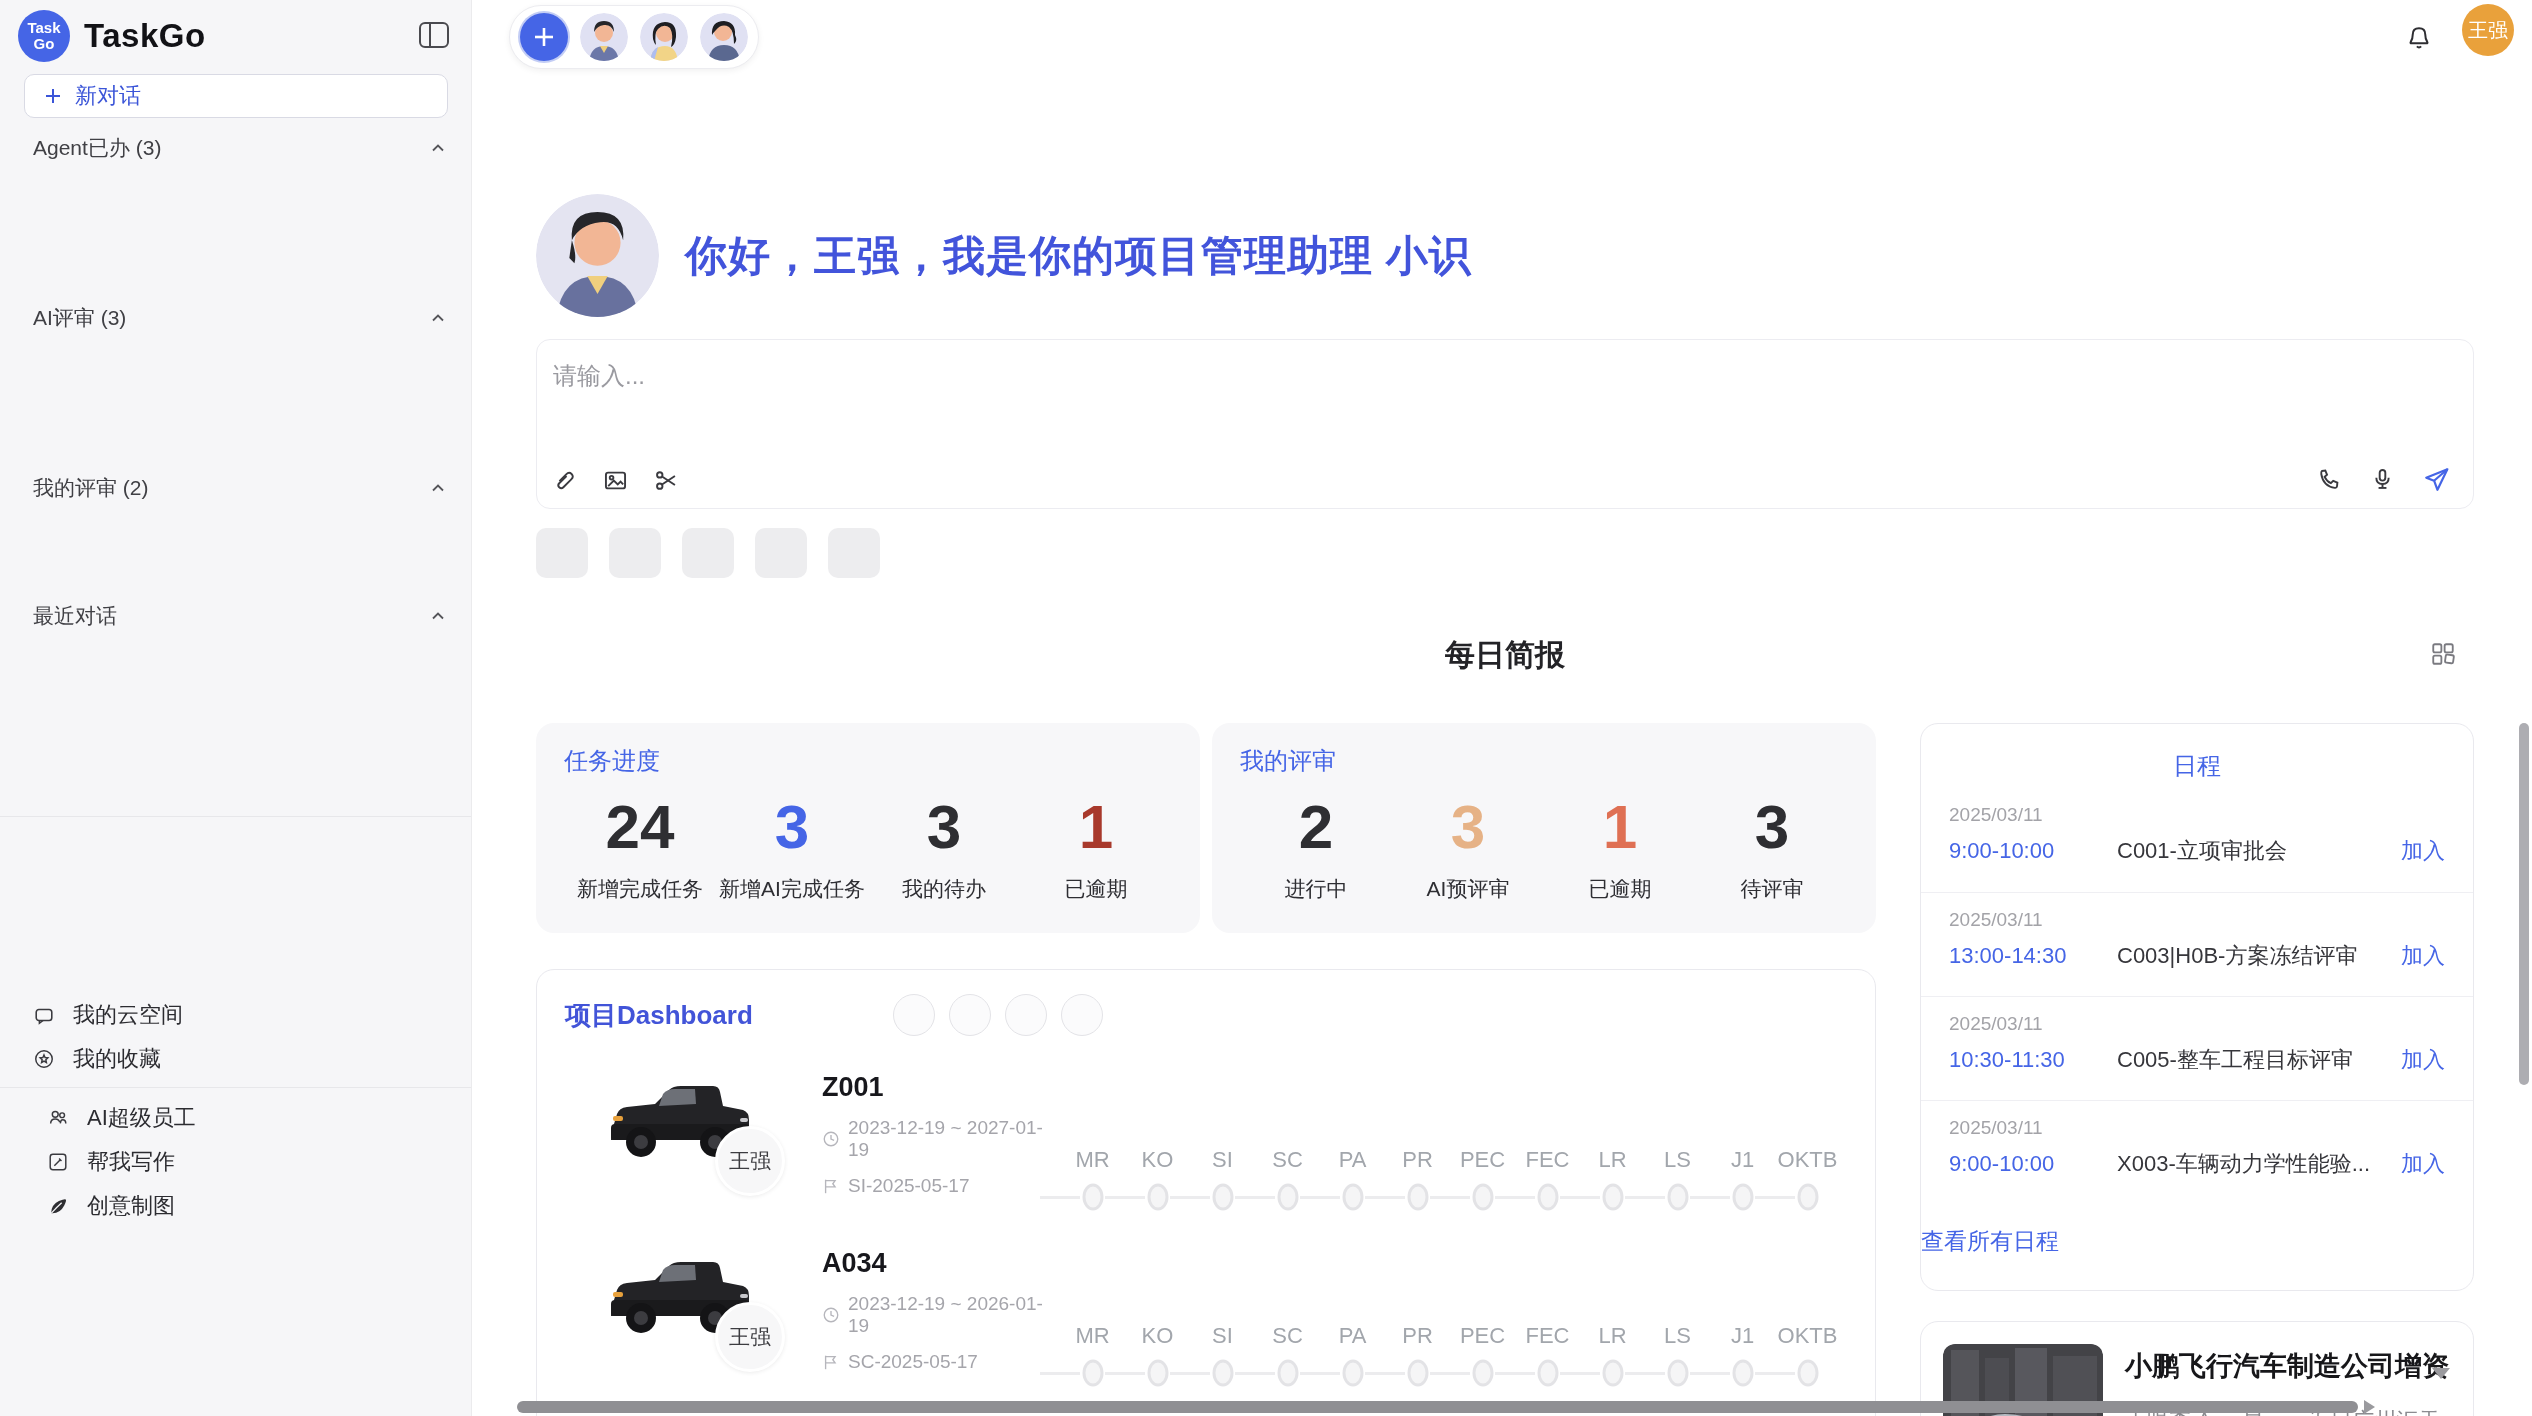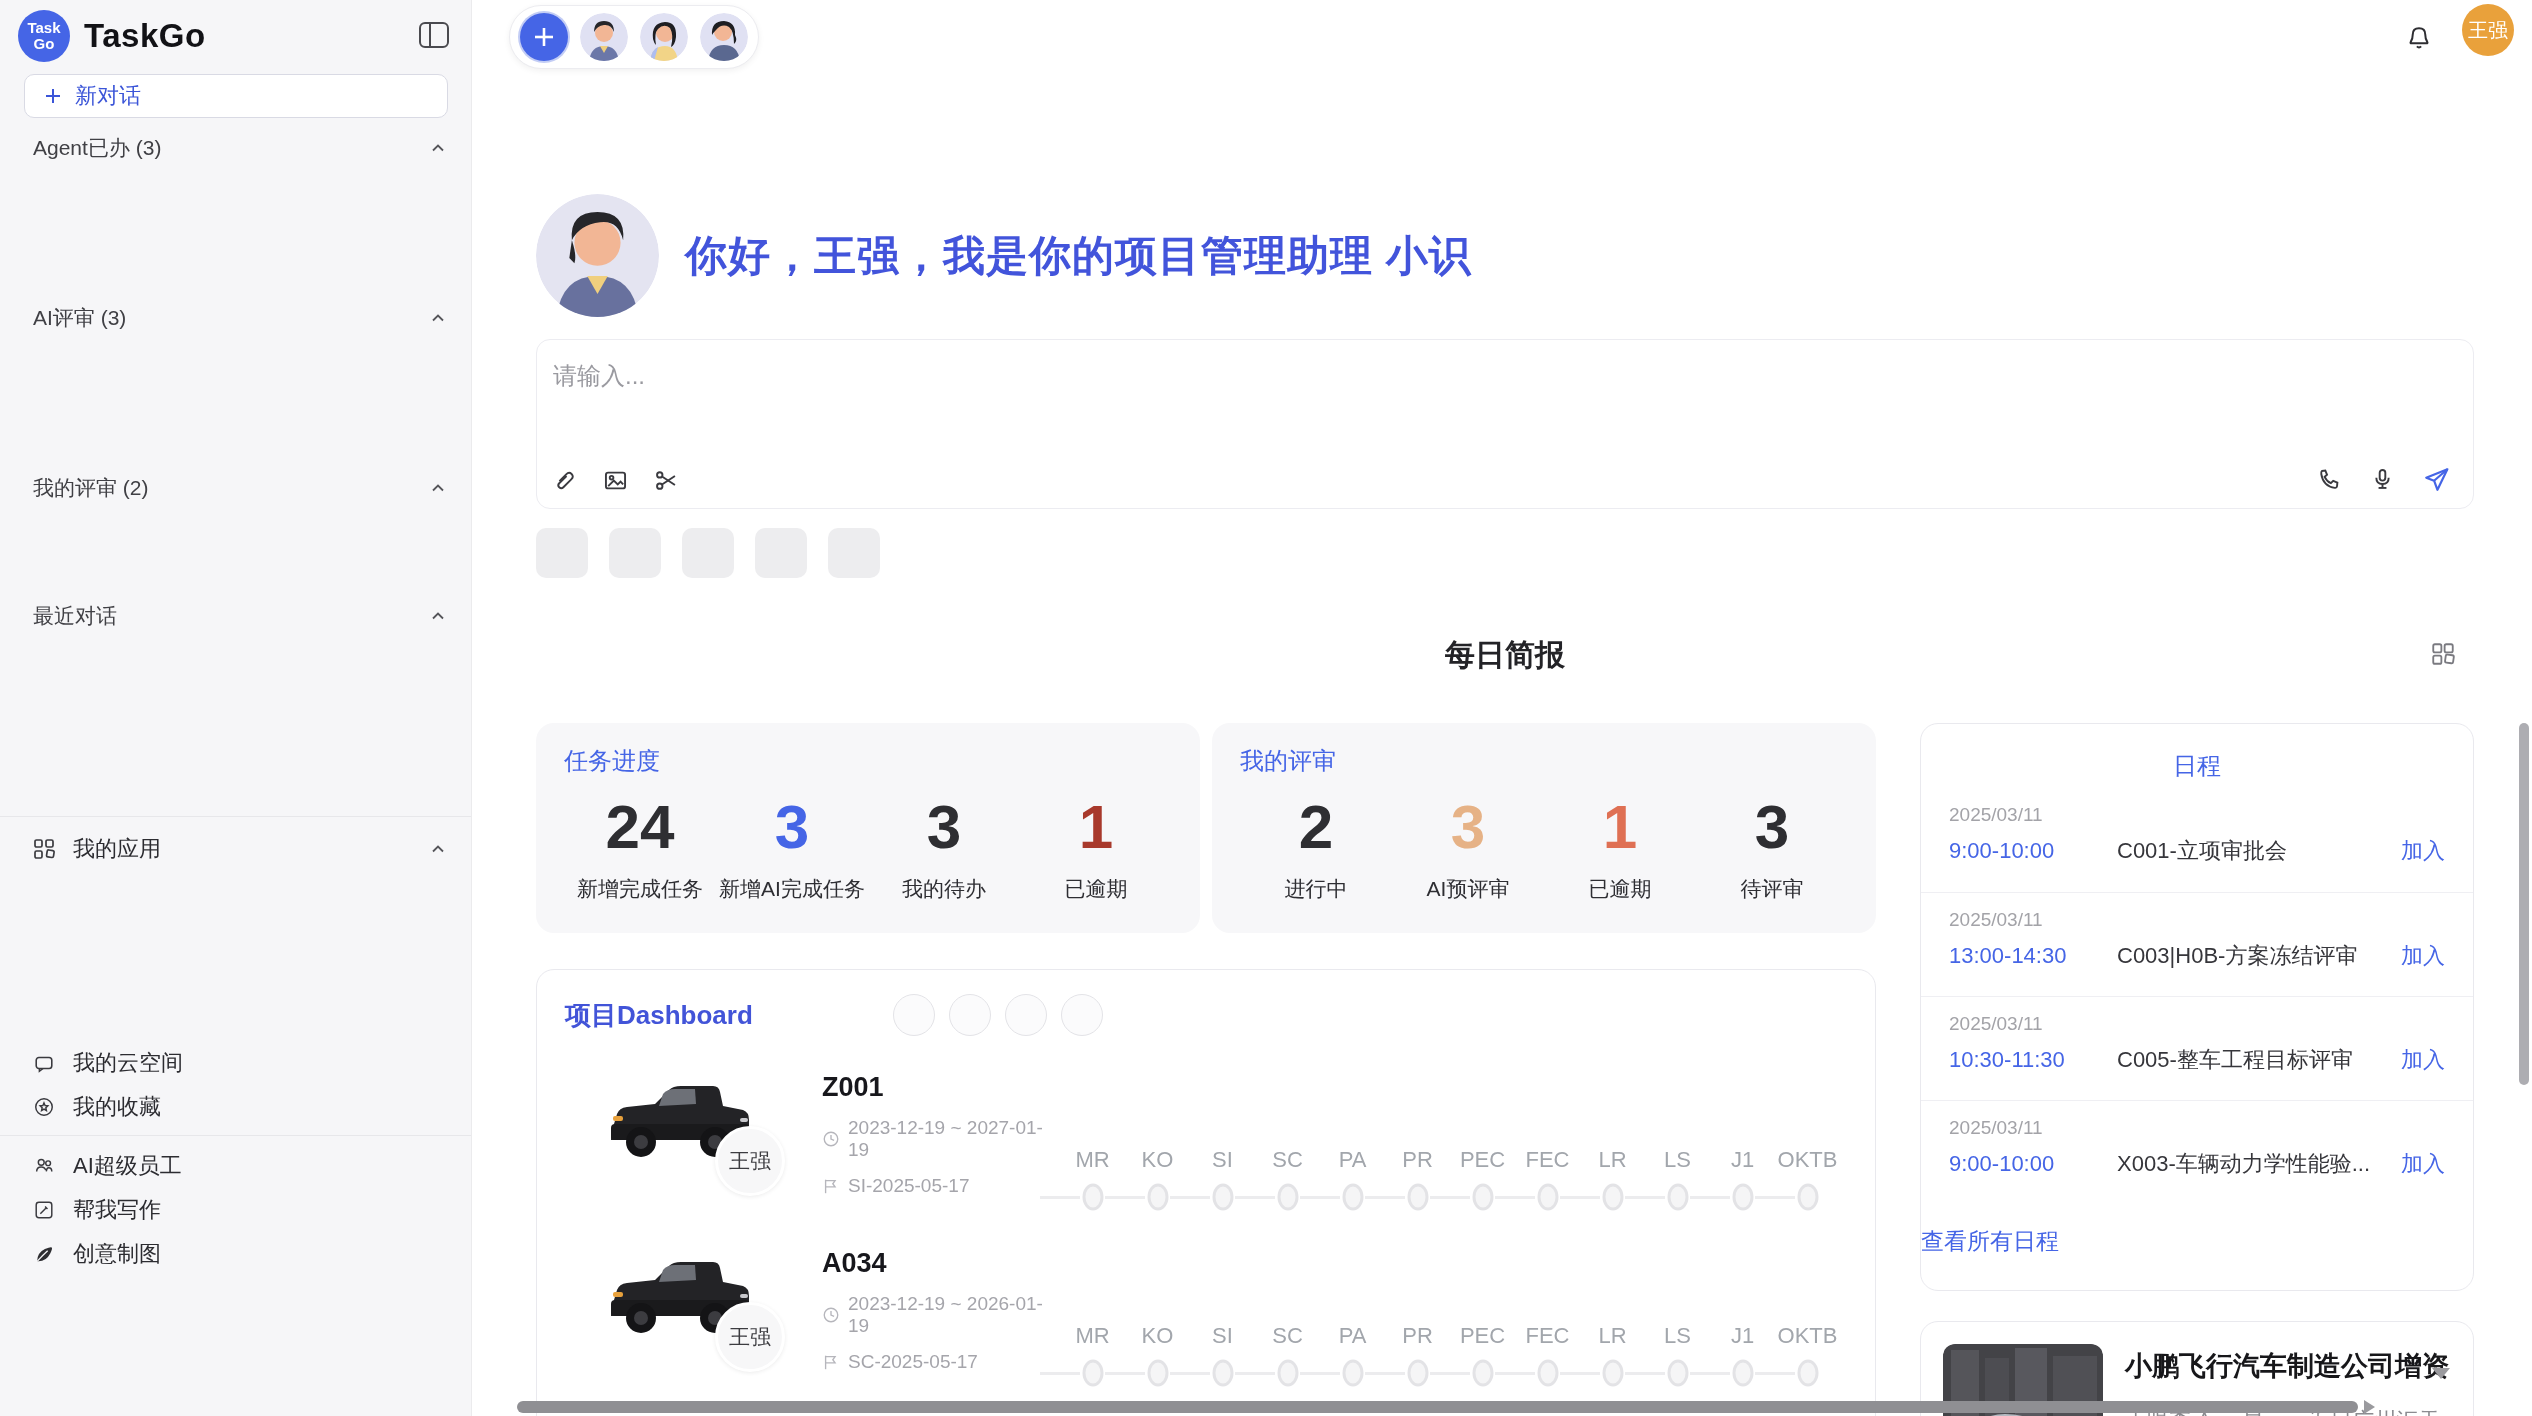--- a/index.html
+++ b/index.html
@@ -22,21 +22,21 @@
   .sb-scroll { padding-top:4px; }
   .sb-sec-head { height:44px; display:flex; align-items:center; padding:0 24px 0 33px; cursor:pointer; }
   .sb-sec-title { font-size:21px; color:#404045; font-weight:500; flex:1; }
   .sb-item { height:42px; line-height:42px; padding:0 24px 0 33px; font-size:20px; color:#97979c;
     white-space:nowrap; overflow:hidden; text-overflow:ellipsis; cursor:pointer; }
   .sb-apps { border-top:1px solid #e7e7ea; margin-top:10px; padding-top:8px; }
   .sb-row { height:48px; display:flex; align-items:center; gap:18px; padding:0 24px 0 33px; cursor:pointer; }
   .sb-row-label { font-size:22px; color:#2c2c31; flex:1; }
   .sb-sub { height:42px; line-height:42px; padding-left:73px; font-size:20px; color:#9a9a9f;
     white-space:nowrap; overflow:hidden; text-overflow:ellipsis; cursor:pointer; }
-  .sb-tools { border-top:1px solid #e7e7ea; margin-top:6px; padding-top:8px; }
+  .sb-tools { border-top:1px solid #e7e7ea; margin-top:6px; padding-top:8px;padding-left:14px; }
   .sb-row2 { height:44px; display:flex; align-items:center; gap:18px; padding:0 24px 0 33px; cursor:pointer; }
 
   
   .main { position:relative; flex:1; height:100%; overflow:hidden; background:#fff; }
   .topbar { position:absolute; left:37px; top:5px; height:64px; border-radius:32px;
     background:#fff; border:1px solid #ececf0; box-shadow:0 2px 6px rgba(0,0,0,0.06);
     display:flex; align-items:center; padding:0 10px; gap:12px; z-index:5; }
   .tb-plus { width:48px; height:48px; border-radius:50%; background:#4565e6; border:none;
     display:flex; align-items:center; justify-content:center; cursor:pointer;
     box-shadow:0 0 0 2px #c3cdf5; }
@@ -231,36 +231,20 @@
 
             <div class="sb-item"></div>
               <div class="sb-item"></div>
               <div class="sb-item"></div>
               <div class="sb-item"></div>
             </div>
           </div>
         </div>
 
       <div class="sb-apps">
-        <div class="sb-row">
-          <span>
-            <svg width="22" height="22" viewBox="0 0 22 22" fill="none" stroke="#3a3a3f" stroke-width="1.7">
-                <rect x="2" y="2" width="7" height="7" rx="1.5"></rect>
-                <rect x="13" y="2" width="7" height="7" rx="1.5"></rect>
-                <rect x="2" y="13" width="7" height="7" rx="1.5"></rect>
-                <rect x="13.8" y="12.2" width="7" height="7" rx="1.5" transform="rotate(8 17 16)"></rect>
-              </svg>
-          </span>
-          <span class="sb-row-label">我的应用</span>
-          <span>
-            <svg width="18" height="18" viewBox="0 0 18 18">
-                <polyline points="4,11.5 9,6.5 14,11.5" fill="none" stroke="#55555a" stroke-width="1.8"></polyline>
-              </svg>
-          </span>
-        </div>
         <div>
 
         <div class="sb-sub"></div>
             <div class="sb-sub"></div>
             <div class="sb-sub"></div>
             <div class="sb-sub"></div>
           </div>
         <div class="sb-row2">
           <span>
             <svg width="22" height="22" viewBox="0 0 24 24" fill="none" stroke="#3a3a3f" stroke-width="1.7">

